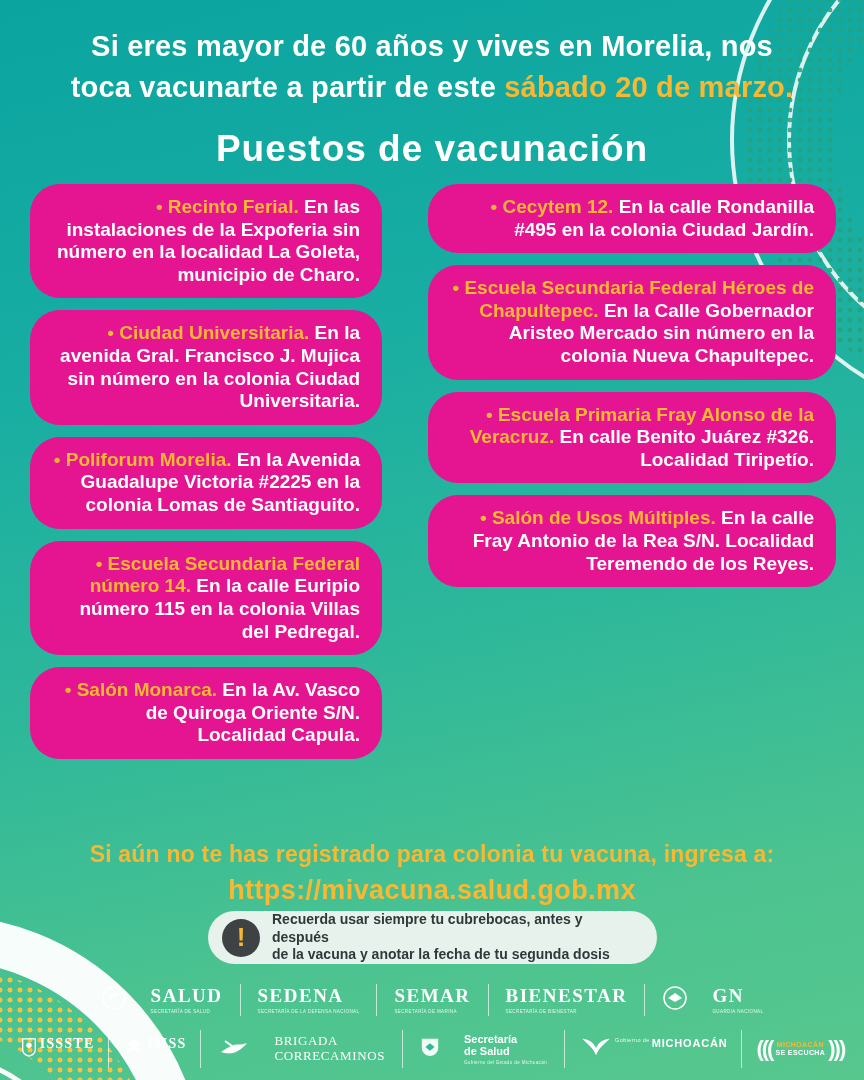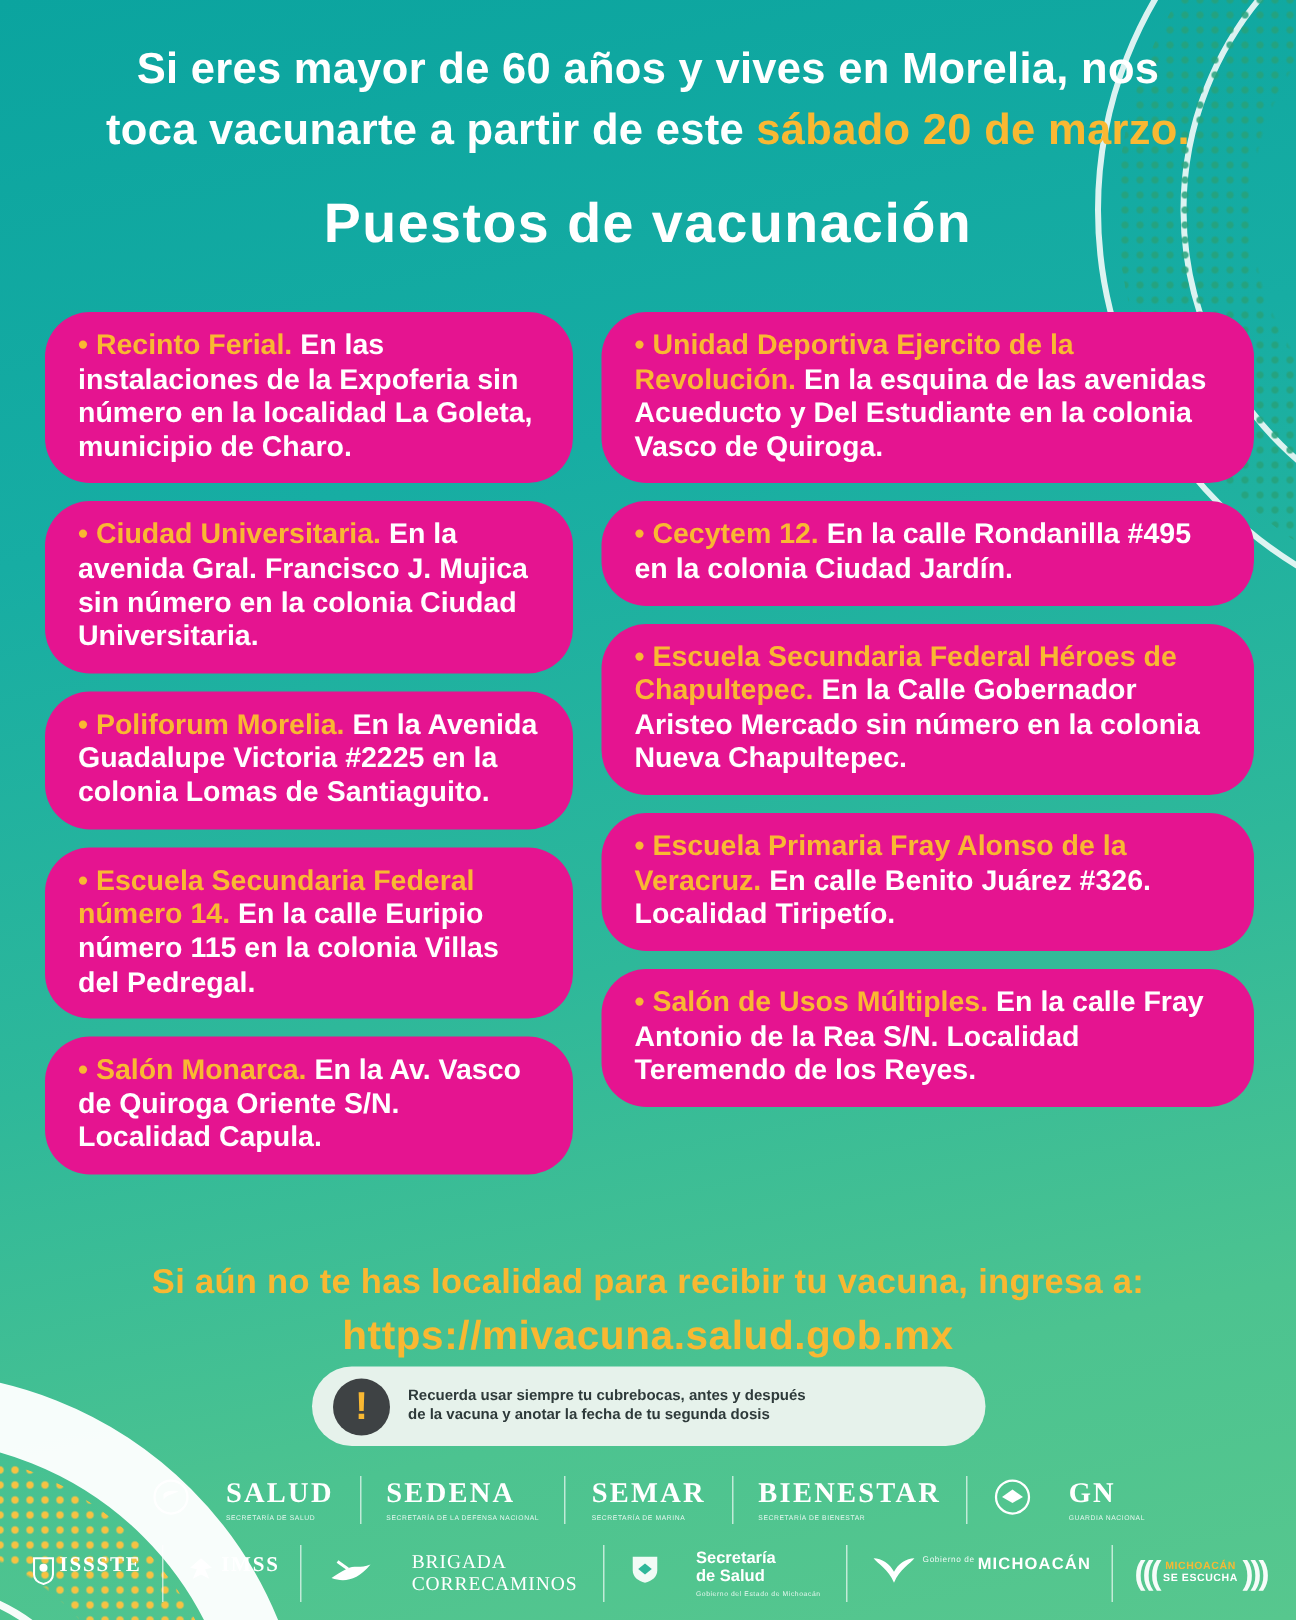--- a/index.html
+++ b/index.html
@@ -27,21 +27,21 @@
     mask:radial-gradient(closest-side,transparent 70%,#000 71%);
   }
   .ring-thin-bl1{left:-185px;top:1055px;width:250px;height:250px;border:5px solid rgba(255,255,255,.95);}
   
   .hero{position:absolute;top:26px;left:0;right:0;text-align:center;z-index:2;}
   .hero-line{margin:0;color:#ffffff;font-size:29px;font-weight:700;line-height:1.42;letter-spacing:.2px;}
   .xbold{font-weight:800;}
   .hl{color:#f9b832;font-weight:800;}
   .title{margin:20px 0 0;color:#ffffff;font-size:37px;font-weight:800;letter-spacing:1px;}
   
-  .cards{position:absolute;top:208px;left:30px;right:28px;display:flex;gap:19px;align-items:flex-start;z-index:2;}
+  .cards{position:absolute;top:184px;left:30px;right:28px;display:flex;gap:46px;align-items:flex-start;z-index:2;text-align:right;}
   .col{display:flex;flex-direction:column;gap:12px;}
   .col-left{width:352px;flex:0 0 352px;}
   .col-right{flex:1;}
   .card{
     background:#e51490;border-radius:30px;padding:12px 22px;
     color:#ffffff;font-size:19px;line-height:1.19;font-weight:700;
     box-sizing:border-box;
   }
   .loc-name{color:#f9b832;font-weight:800;}
   .loc-name::before{content:"\2022  ";}
@@ -54,21 +54,21 @@
   .notice{
     position:absolute;top:911px;left:208px;width:449px;height:53px;z-index:2;
     background:#e6f2eb;border-radius:27px;display:flex;align-items:center;
     padding:0 14px;box-sizing:border-box;
   }
   .notice-icon{
     flex:0 0 38px;width:38px;height:38px;border-radius:50%;background:#3e4244;
     color:#f9b832;display:flex;align-items:center;justify-content:center;
     font-size:26px;font-weight:800;margin-right:12px;
   }
-  .notice-text{margin:0;color:#2e3a3a;font-size:10px;font-weight:700;line-height:1.27;}
+  .notice-text{margin:0;color:#2e3a3a;font-size:14px;font-weight:700;line-height:1.27;}
   .notice-text span{display:block;}
   
   .logo-row{position:absolute;left:0;right:0;display:flex;justify-content:center;align-items:center;color:#fff;z-index:2;}
   .row1{top:984px;}
   .row2{top:1030px;}
   .sep{width:1px;height:32px;background:rgba(255,255,255,.65);}
   .sep.tall{height:38px;}
   .logo{display:flex;align-items:center;gap:24px;padding:0 17px;}
   .logo-stack{display:flex;align-items:flex-start;gap:2px;padding:0 14px;}
   .logo-label{font-family:"Liberation Serif",serif;font-size:19px;font-weight:700;letter-spacing:1.5px;color:#fff;line-height:1;}
@@ -105,30 +105,29 @@
 
   <section class="cards">
     <div class="col col-left">
       <article class="card"><span class="loc-name">Recinto Ferial.</span> <span class="loc-desc">En las instalaciones de la Expoferia sin número en la localidad La Goleta, municipio de Charo.</span></article>
       <article class="card"><span class="loc-name">Ciudad Universitaria.</span> <span class="loc-desc">En la avenida Gral. Francisco J. Mujica sin número en la colonia Ciudad Universitaria.</span></article>
       <article class="card"><span class="loc-name">Poliforum Morelia.</span> <span class="loc-desc">En la Avenida Guadalupe Victoria #2225 en la colonia Lomas de Santiaguito.</span></article>
       <article class="card"><span class="loc-name">Escuela Secundaria Federal número 14.</span> <span class="loc-desc">En la calle Euripio número 115 en la colonia Villas del Pedregal.</span></article>
       <article class="card"><span class="loc-name">Salón Monarca.</span> <span class="loc-desc">En la Av. Vasco de Quiroga Oriente S/N. Localidad Capula.</span></article>
     </div>
     <div class="col col-right">
-      <article class="card"><span class="loc-name">Unidad Deportiva Ejercito de la Revolución.</span> <span class="loc-desc">En la esquina de las avenidas Acueducto y Del Estudiante en la colonia Vasco de Quiroga.</span></article>
       <article class="card"><span class="loc-name">Cecytem 12.</span> <span class="loc-desc">En la calle Rondanilla #495 en la colonia Ciudad Jardín.</span></article>
       <article class="card"><span class="loc-name">Escuela Secundaria Federal Héroes de Chapultepec.</span> <span class="loc-desc">En la Calle Gobernador Aristeo Mercado sin número en la colonia Nueva Chapultepec.</span></article>
       <article class="card"><span class="loc-name">Escuela Primaria Fray Alonso de la Veracruz.</span> <span class="loc-desc">En calle Benito Juárez #326. Localidad Tiripetío.</span></article>
       <article class="card"><span class="loc-name">Salón de Usos Múltiples.</span> <span class="loc-desc">En la calle Fray Antonio de la Rea S/N. Localidad Teremendo de los Reyes.</span></article>
     </div>
   </section>
 
   <section class="register">
-    <p class="reg-prompt">Si aún no te has localidad para recibir tu vacuna, ingresa a:</p>
+    <p class="reg-prompt">Si aún no te has registrado para colonia tu vacuna, ingresa a:</p>
     <p class="reg-url">https://mivacuna.salud.gob.mx</p>
   </section>
 
   <div class="notice">
     <div class="notice-icon">
         <span>!</span>
       </div>
     <p class="notice-text">
       <span>Recuerda usar siempre tu cubrebocas, antes y después</span>
       <span>de la vacuna y anotar la fecha de tu segunda dosis</span>

